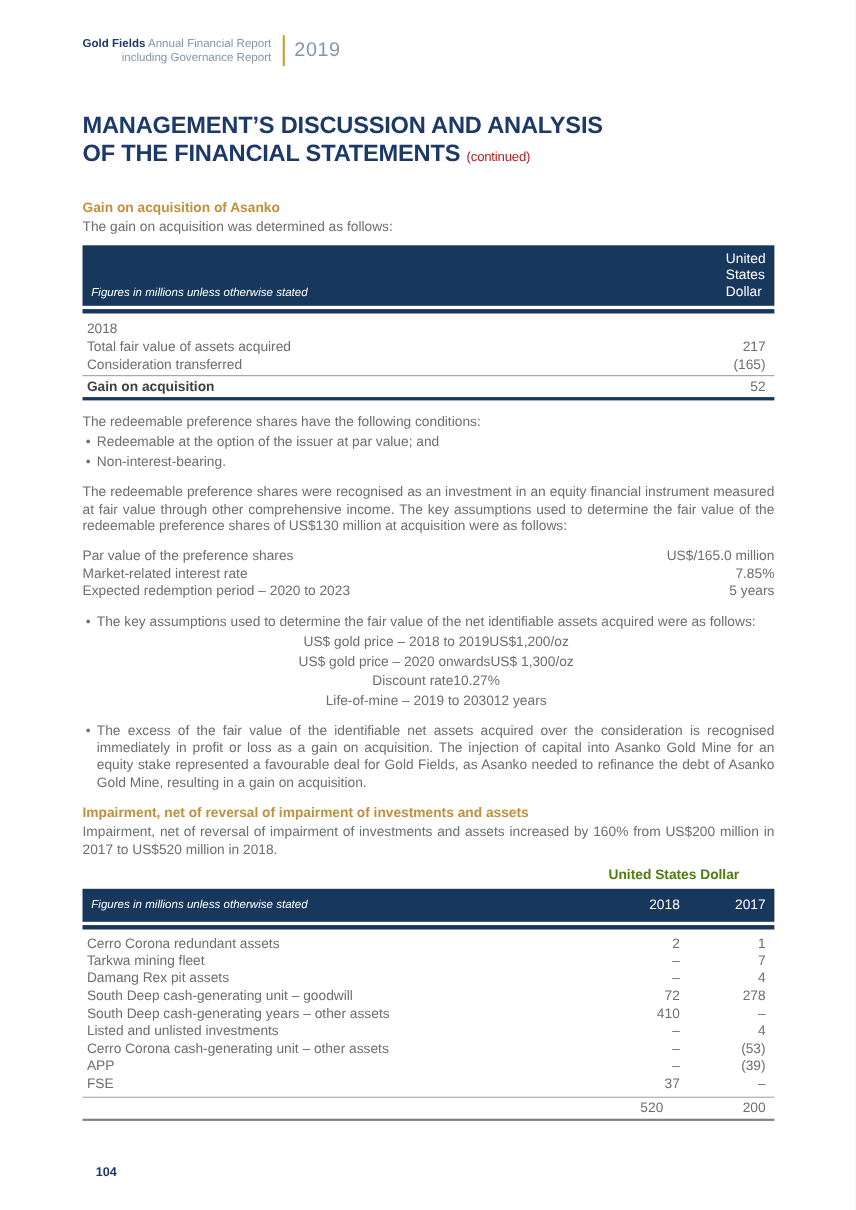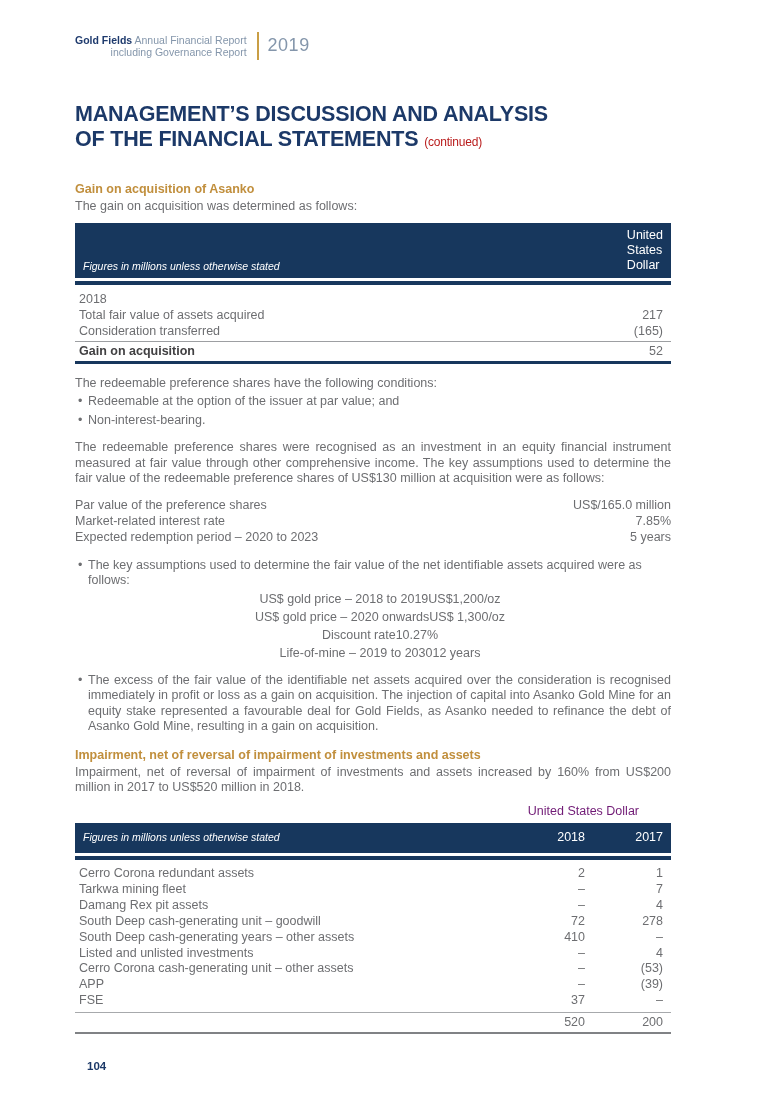--- a/index.html
+++ b/index.html
@@ -1,21 +1,21 @@
 <!DOCTYPE html>
 <html><head>
 <meta charset="utf-8">
 <style>
   * { margin:0; padding:0; box-sizing:border-box; }
   html,body { background:#e8e8e8; }
   .page {
     width:778px; height:1100px; position:relative; background:#ffffff;
     font-family:"Liberation Sans","DejaVu Sans",sans-serif;
     color:#6d6e71; font-size:12.5px; line-height:15.5px;
-    padding:30px 107px 0 75px; margin:0 auto; overflow:hidden;
+    padding:30px 74px 0 75px; margin:0 auto; overflow:hidden;
   }
   
   .brand { display:flex; align-items:center; height:32px; }
   .brand-text { text-align:right; font-size:10.5px; line-height:12.5px; color:#8496ab; }
   .brand-bold { color:#1e3a6d; font-weight:700; }
   .brand-divider { width:2px; height:28px; background:#c99e45; margin:0 9px 0 10px; }
   .brand-year { font-size:18px; color:#8496ab; letter-spacing:.5px; }
   
   .title { margin-top:40px; font-size:21.5px; line-height:25px; font-weight:700; color:#1c3968; letter-spacing:-.2px; }
   .title .cont { font-size:12px; font-weight:400; color:#b91c1c; }
@@ -37,35 +37,35 @@
   .trow.first { margin-top:6px; }
   .trow .lbl { flex:1; }
   .trow .val { text-align:right; }
   .trow.total-row { font-weight:700; color:#414042; line-height:19px; }
   .trow.total-row .val { font-weight:400; color:#6d6e71; }
   .t1-rule-top { height:1px; background:#9d9fa2; margin-top:2px; }
   .col-y { width:80px; text-align:right; }
   .col-y2 { width:78px; text-align:right; }
   .t2row { display:flex; padding:0 8px 0 4px; line-height:15.9px;justify-content:center; }
   .t2row .lbl { flex:1; }
-  .t2total { display:flex; padding:0 8px 0 4px; line-height:19px; }
+  .t2total { display:flex; padding:0 8px 0 4px; line-height:19px;gap:15px; }
   .t2total .lbl { flex:1; }
   .rule-bottom { height:2px; background:#808285; }
   
   .cond-intro { margin-top:12px; }
   .bullet-line { display:flex; margin-top:3px; }
   .bullet-line .dot { width:13px; padding-left:3px; }
   .bullet-line .btxt { flex:1; }
   .para { margin-top:12px; }
   .kv-block { margin-top:10px; }
   .kv { display:flex; justify-content:space-between; line-height:16px; }
   .sub-kv { display:flex; justify-content:center; line-height:16px; padding-left:14px; margin-top:2px; }
   .bullet-sect { margin-top:13px; }
   .bullet-sect .sub-kv:first-of-type { margin-top:6px; }
-  .usd-header { margin-top:8px; text-align:right; padding-right:32px; font-weight:400; color:#701a75; }
+  .usd-header { margin-top:8px; text-align:right; padding-right:32px; font-weight:700; color:#4d7c0f; }
   .page-num { position:absolute; left:87px; bottom:26px; color:#1c3968; font-size:11.5px; font-weight:700; }
 </style>
 </head>
 <body>
 
 <div class="page">
 
   <div class="brand">
     <div class="brand-text">
       <div><span class="brand-bold">Gold Fields</span> <span>Annual Financial Report</span></div>

